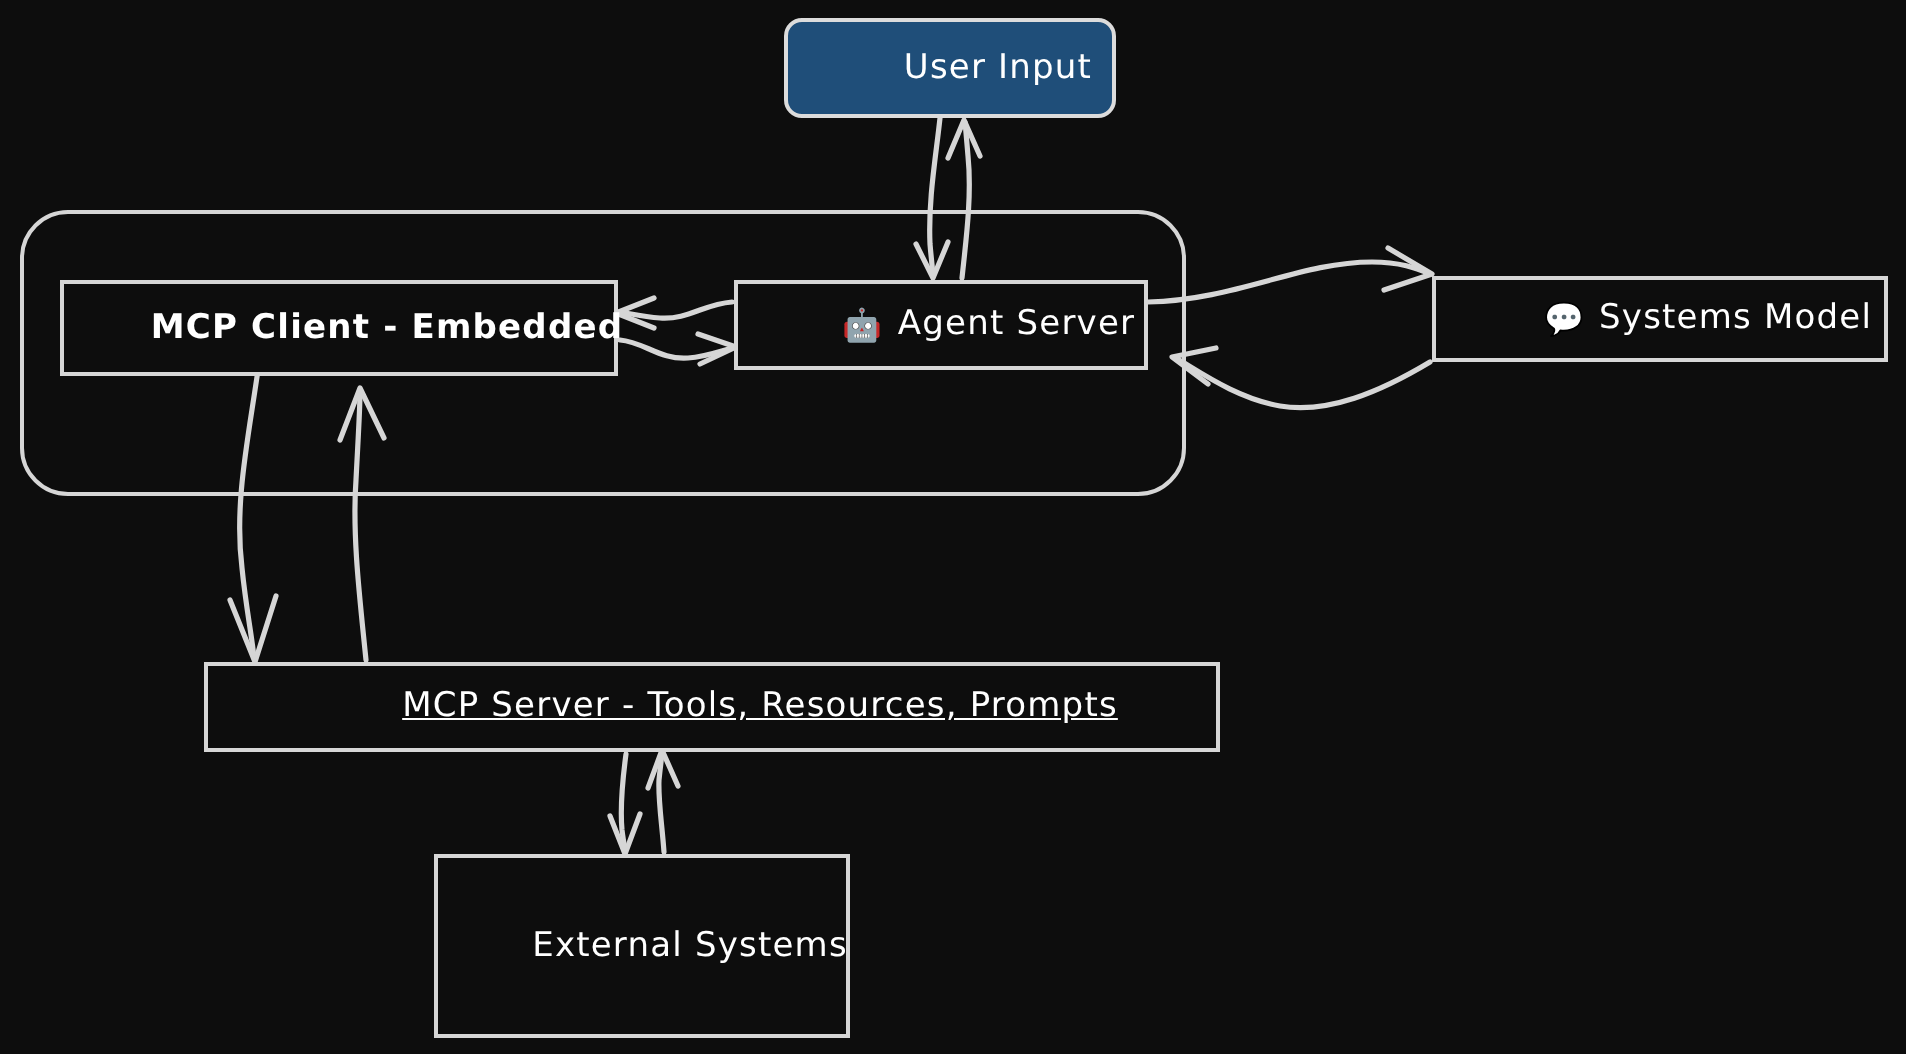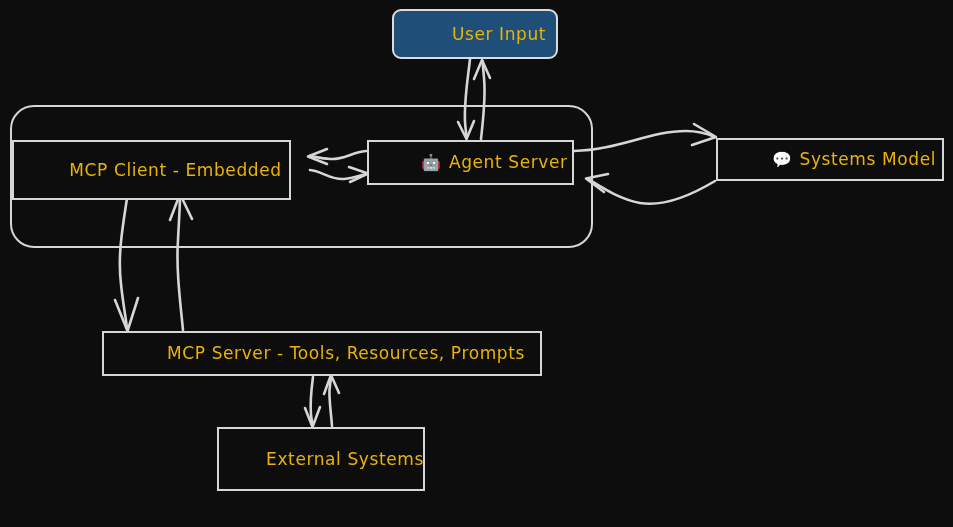--- a/index.html
+++ b/index.html
@@ -23,21 +23,21 @@
     pointer-events: none;
   }
   .node {
     position: absolute;
     box-sizing: border-box;
     display: flex;
     align-items: center;
     justify-content: center;
     border: 2px solid #d6d6d6;
     background: #0d0d0d;
-    color: #eab308;
+    color: #ffffff;
     font-family: "DejaVu Sans", sans-serif;
     font-size: 17px;
     letter-spacing: 0.6px;
     white-space: nowrap;
     padding-left: 48px;
   }
   .node .lbl {
     display: inline-block;
     line-height: 1;
   }
@@ -49,33 +49,33 @@
     line-height: 1;
   }
   
   #node-user-input {
     left: 392px; top: 9px; width: 166px; height: 50px;
     border-radius: 9px;
     background: #1f4e79;
     border: 2px solid #dcdcdc;
   }
   #node-mcp-client {
-    left: 12px; top: 140px; width: 279px; height: 60px;
+    left: 30px; top: 140px; width: 279px; height: 48px; font-weight: bold;
   }
   #node-agent-runtime {
     left: 367px; top: 140px; width: 207px; height: 45px;
   }
   #node-language-model {
     left: 716px; top: 138px; width: 228px; height: 43px;
   }
   #node-mcp-server {
-    left: 102px; top: 331px; width: 440px; height: 45px;
+    left: 102px; top: 331px; width: 508px; height: 45px; text-decoration: underline;
   }
   #node-external-systems {
-    left: 217px; top: 427px; width: 208px; height: 64px;
+    left: 217px; top: 427px; width: 208px; height: 92px;
   }
   #subgraph-agent-process {
     position: absolute;
     left: 10px; top: 105px; width: 583px; height: 143px;
     box-sizing: border-box;
     border: 2px solid #d6d6d6;
     border-radius: 24px;
     background: transparent;
   }
 </style>

